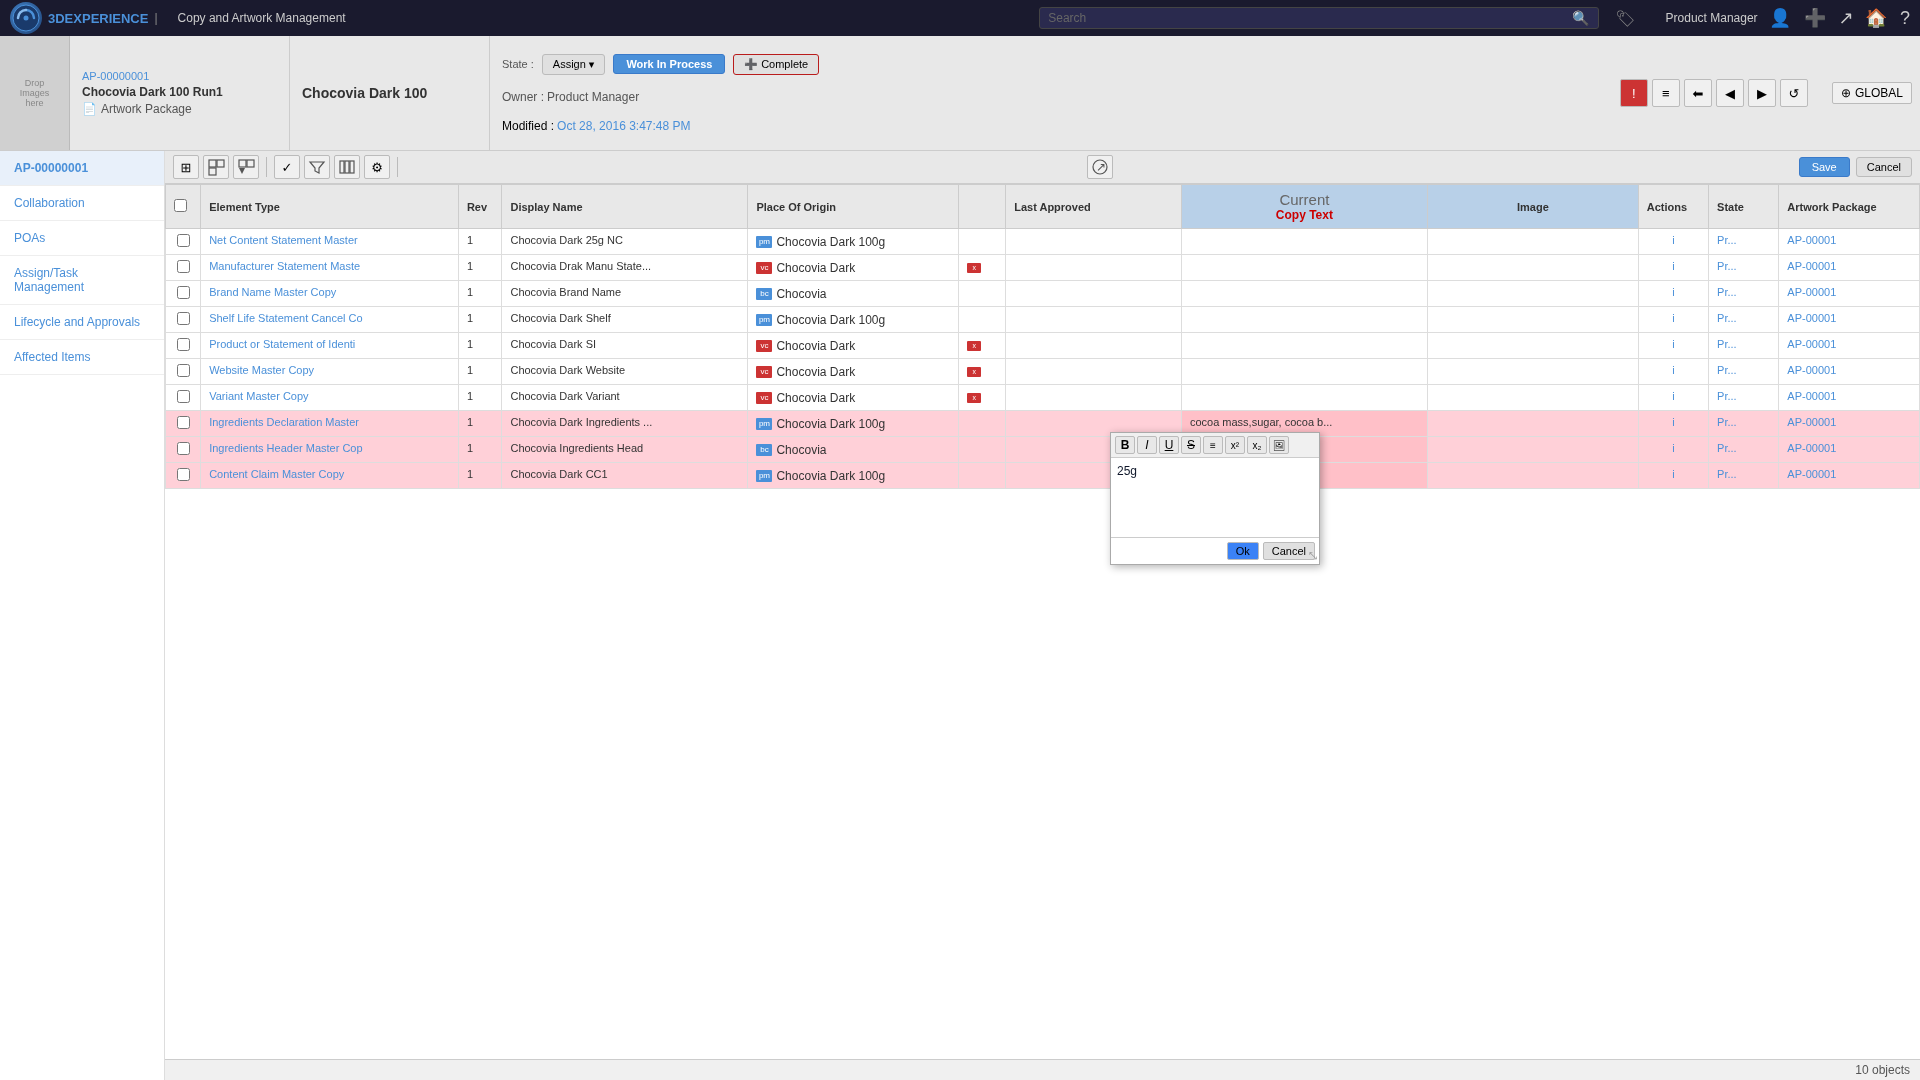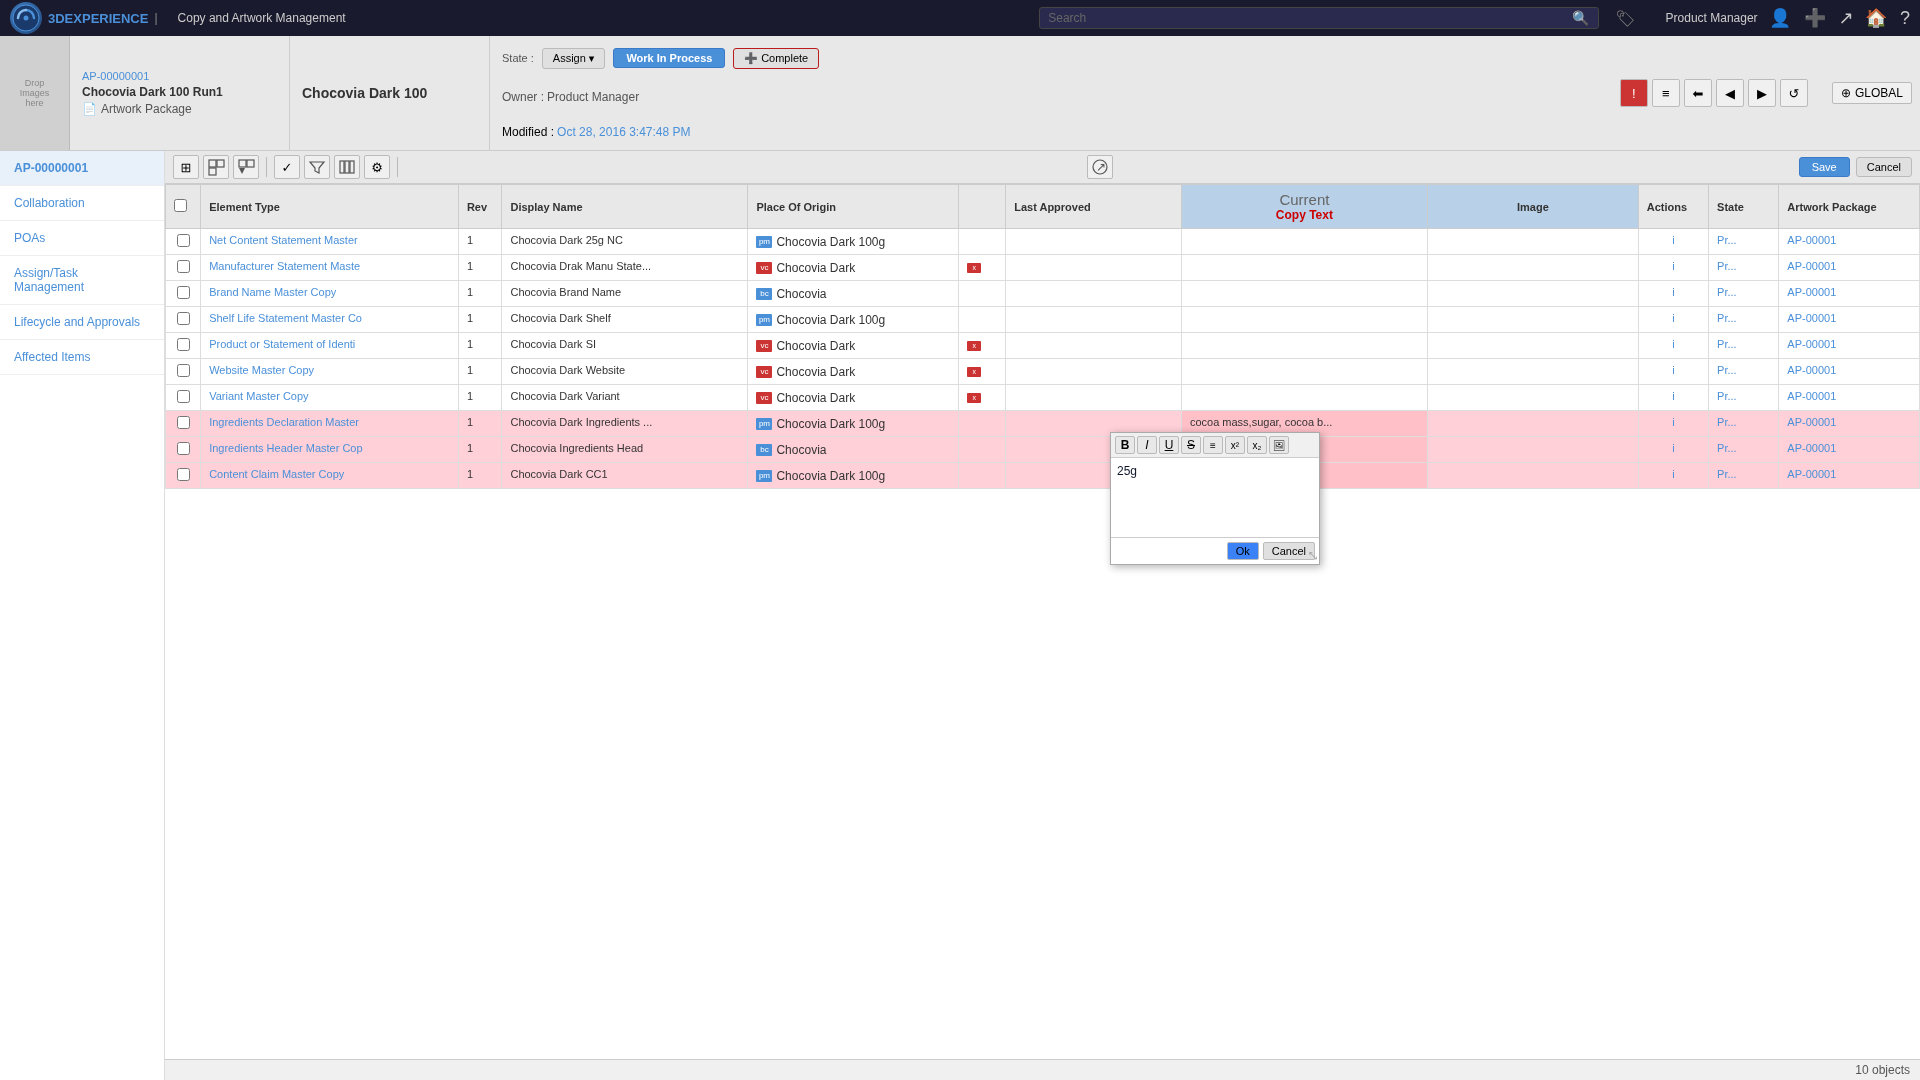--- a/index.html
+++ b/index.html
@@ -94,21 +94,21 @@
       padding: 8px 12px;
       display: flex; flex-direction: column; justify-content: center;
       gap: 3px;
       flex: 0 0 200px;
       border-right: 1px solid #ccc;
     }
     .chocovia-name { font-size: 14px; font-weight: bold; color: #333; }
     .state-section {
       padding: 8px 12px;
       display: flex; flex-direction: column; justify-content: center;
-      gap: 21px;
+      gap: 15px;
     }
     .state-row { display: flex; align-items: center; gap: 8px; }
     .state-label { color: #555; font-size: 11px; }
     .btn-assign {
       background: #e0e0e0;
       border: 1px solid #bbb;
       border-radius: 3px;
       padding: 3px 10px;
       cursor: pointer;
       font-size: 11px;
@@ -647,21 +647,21 @@
     <td style=""></td>
     <td></td>
     <td style="text-align:center;color:#4a90d9;cursor:pointer;">i</td>
     <td style="color:#4a90d9;">Pr...</td>
     <td style="color:#4a90d9;cursor:pointer;">AP-00001</td>
   </tr>
             <tr>
     <td class="checkbox-cell">
       <input type="checkbox" style="">
     </td>
-    <td class="link-cell">Shelf Life Statement Master Co</td>
+    <td class="link-cell">Shelf Life Statement Cancel Co</td>
     <td>1</td>
     <td>Chocovia Dark Shelf</td>
     <td>
       <span style="display:inline-flex;align-items:center;gap:4px;">
         <span style="display:inline-block;width:16px;height:12px;background:#4a90d9;border-radius:1px;font-size:8px;color:#fff;text-align:center;line-height:12px;">pm</span>
         Chocovia Dark 100g
       </span>
     </td>
     <td>
       

